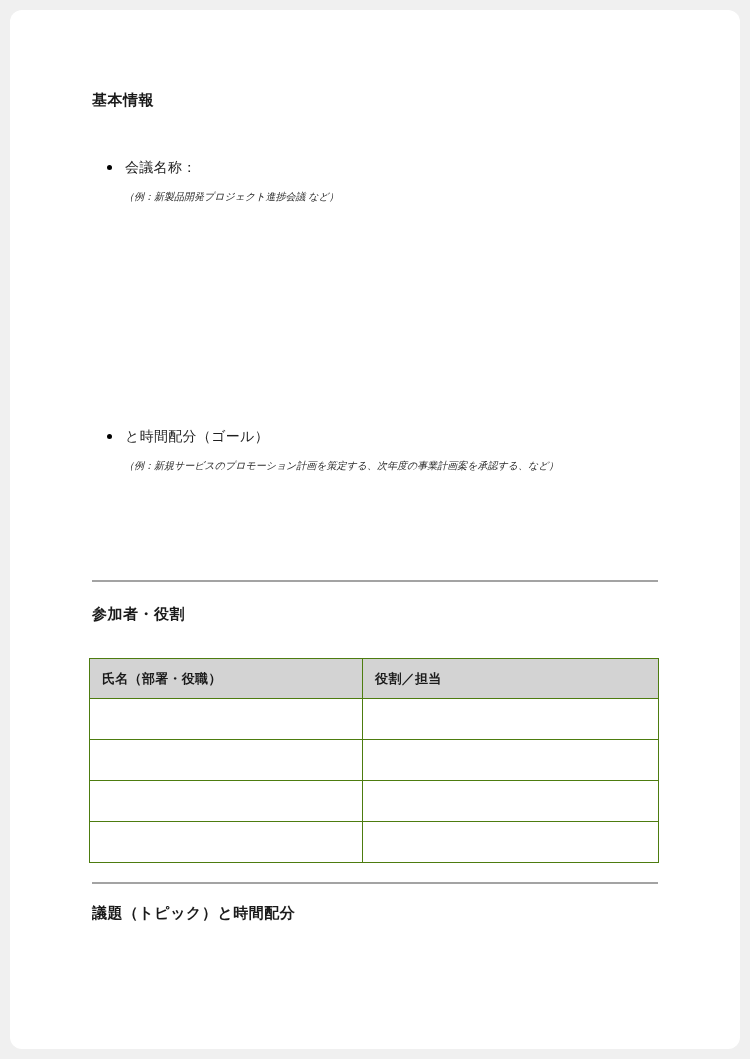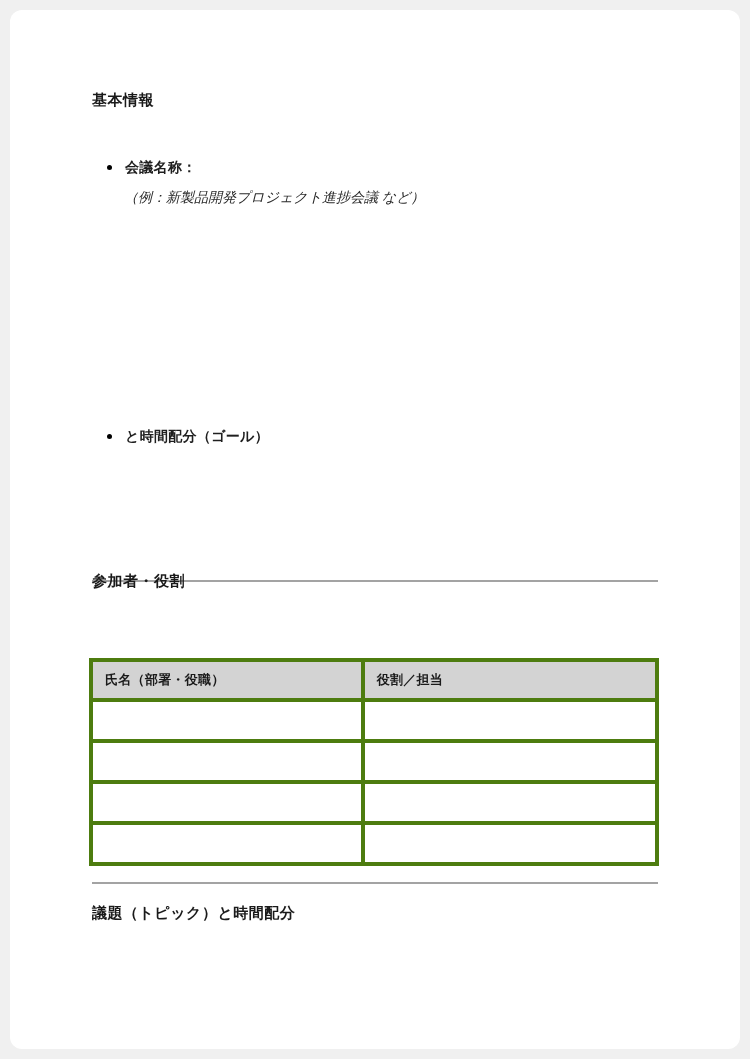--- a/index.html
+++ b/index.html
@@ -43,26 +43,26 @@
     width: 5px; height: 5px;
     border-radius: 50%;
     background: #000000;
   }
   .bullet-line {
     padding-left: 18px;
     font-size: 14px;
     line-height: 19px;
     white-space: nowrap;
   }
-  .bullet-label { font-weight: bold; letter-spacing: 0.3px; margin-top: 24px; }
+  .bullet-label { font-weight: normal; letter-spacing: 0.3px; margin-top: 24px; }
   .bullet-value { font-weight: normal; }
   .bullet-example {
     padding-left: 17px;
     margin-top: 11px;
-    font-size: 14px;
+    font-size: 10px;
     line-height: 18px;
     font-style: italic;
     color: #2a2a2a;
     white-space: nowrap;
   }
   .section-divider {
     position: absolute;
     left: 82px;
     width: 566px;
     height: 2px;
@@ -73,21 +73,21 @@
     left: 79px; top: 648px;
     width: 570px;
   }
   table.participants-table {
     width: 100%;
     border-collapse: collapse;
     table-layout: fixed;
   }
   .participants-table th,
   .participants-table td {
-    border: 4px solid #4d7c0f;
+    border: 1px solid #4d7c0f;
     margin-left: 6px;
   }
   .participants-table th {
     height: 40px;
     background: #d3d3d3;
     font-size: 13px;
     font-weight: bold;
     text-align: left;
     padding: 0 12px;
     color: #1a1a1a;
@@ -112,25 +112,26 @@
       <span class="bullet-dot"></span>
       <div class="bullet-line"><span class="bullet-label">会議名称：</span><span class="bullet-value"></span></div>
       <div class="bullet-example">（例：新製品開発プロジェクト進捗会議 など）</div>
     </div>
 
 
 
     <div class="bullet-item" style="top:417px">
       <span class="bullet-dot"></span>
       <div class="bullet-line"><span class="bullet-label">と時間配分（ゴール）</span><span class="bullet-value"></span></div>
+      <div class="bullet-example">（例：新規サービスのプロモーション計画を策定する、次年度の事業計画案を承認する、など）</div>
     </div>
 
     <div class="section-divider" style="top:570px"></div>
 
-    <h2 class="section-heading" style="top:561px">参加者・役割</h2>
+    <h2 class="section-heading" style="top:594px">参加者・役割</h2>
 
     <div class="participants-table-wrap">
       <table class="participants-table">
         <colgroup>
           <col class="col-name">
           <col class="col-role">
         </colgroup>
         <thead>
           <tr>
             <th>氏名（部署・役職）</th>

